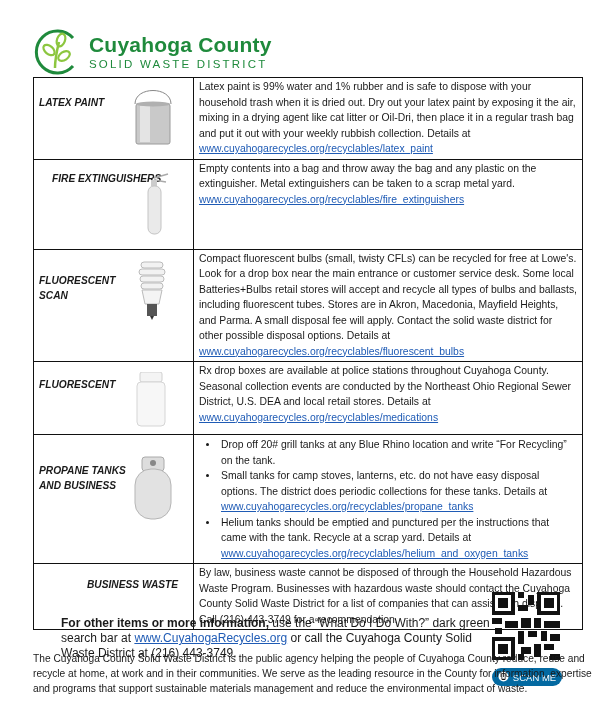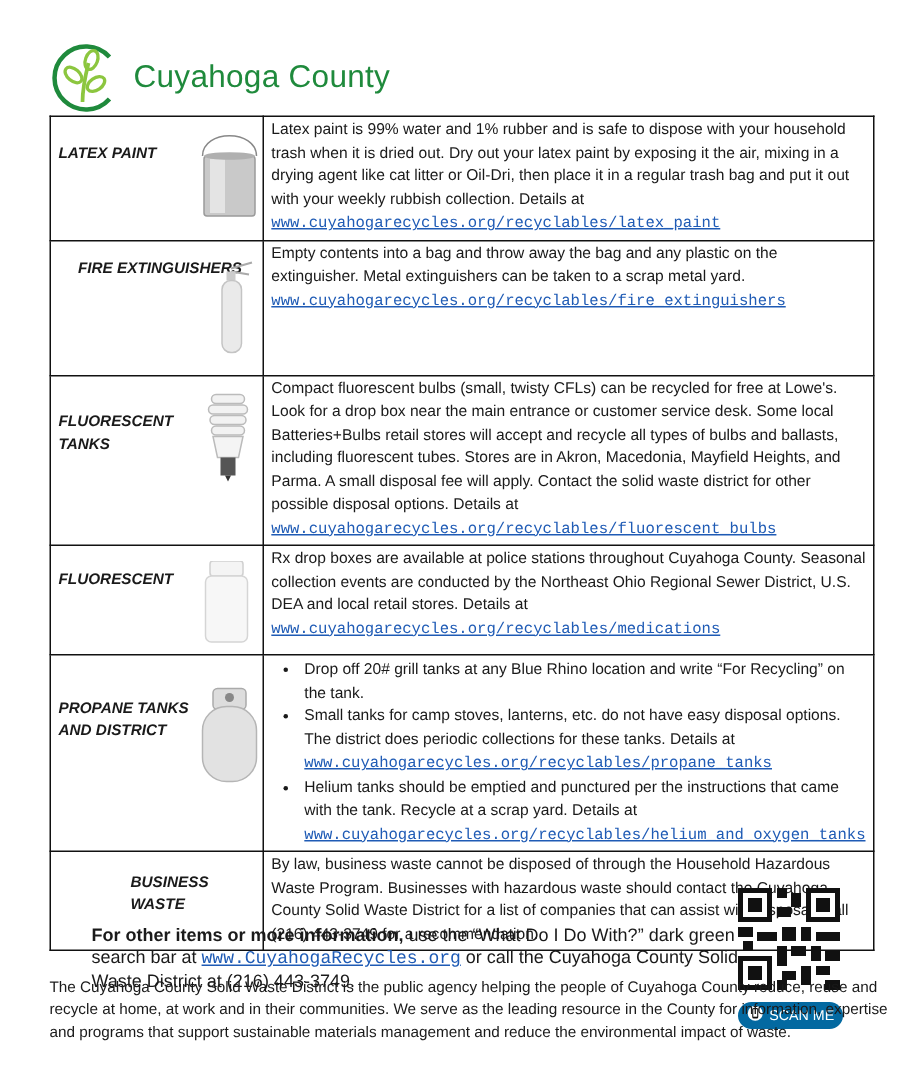--- a/index.html
+++ b/index.html
@@ -1,30 +1,30 @@
 <!DOCTYPE html>
 <html><head>
 <meta charset="utf-8">
 <style>
   html, body { margin: 0; padding: 0; background: #ffffff; }
   body { width: 605px; height: 728px; position: relative; overflow: hidden;
          font-family: "Liberation Sans", sans-serif; color: #1a1a1a; }
   .header { position: absolute; left: 33px; top: 28px; height: 48px; display: flex; align-items: center; }
   .logo-mark { width: 48px; height: 48px; position: relative; }
   .logo-text { margin-left: 8px; }
-  .logo-title { font-size: 21px; font-weight: normal; color: #1f8a3c; line-height: 22px; letter-spacing: 0.2px; }
+  .logo-title { font-size: 21px; font-weight: bold; color: #1f8a3c; line-height: 22px; letter-spacing: 0.2px; }
   .logo-sub { font-size: 11.5px; color: #1f8a3c; letter-spacing: 2.2px; line-height: 14px; margin-top: 1px; }
 
   table.items { position: absolute; left: 33px; top: 77px; width: 550px; border-collapse: collapse; }
   table.items td { border: 1.5px solid #111; vertical-align: top; padding: 0; }
   td.label-cell { width: 159px; position: relative; font-style: italic; }
   td.text-cell { padding: 1px 5px 2px 5px !important; font-size: 10.4px; line-height: 15.5px; }
   .item-label { position: absolute; left: 5px; font-size: 10.2px; font-weight: bold; line-height: 15px; }
   .item-img { position: absolute; }
-  a.link { color: #1f5bb5; text-decoration: underline; font-family: Liberation Mono, monospace; }
+  a.link { color: #1f5bb5; text-decoration: underline; }
   ul.bullets { margin: 0; padding-left: 20px; }
   ul.bullets li { margin: 0; padding-left: 2px; }
 
   .footer-info { position: absolute; left: 33px; top: 616px; width: 440px; font-size: 12px; line-height: 15px; padding-left: 28px; }
   .footer-info b { font-weight: bold; }
   .about { position: absolute; left: 33px; top: 651px; width: 565px; font-size: 10.2px; line-height: 15px; }
   .about-title { font-weight: bold; }
   .qr { position: absolute; left: 492px; top: 592px; width: 68px; height: 68px; }
   .scan-btn { position: absolute; left: 492px; top: 668px; width: 70px; height: 18px; border-radius: 9px;
               background: #0369a1; color: #fff; font-size: 9.5px; display: flex; align-items: center; justify-content: center; gap: 4px; }
@@ -37,20 +37,21 @@
     <svg width="48" height="48" viewBox="0 0 48 48">
       <path d="M40 10 A21 21 0 1 0 40 38" fill="none" stroke="#1f8a3c" stroke-width="3"></path>
       <path d="M22 40 C22 30 24 22 26 14" fill="none" stroke="#8cc63f" stroke-width="2.5"></path>
       <ellipse cx="28" cy="12" rx="4" ry="6.5" transform="rotate(20 28 12)" fill="none" stroke="#8cc63f" stroke-width="2.2"></ellipse>
       <ellipse cx="16" cy="22" rx="4" ry="6.5" transform="rotate(-50 16 22)" fill="none" stroke="#8cc63f" stroke-width="2.2"></ellipse>
       <ellipse cx="31" cy="28" rx="4" ry="6.5" transform="rotate(55 31 28)" fill="none" stroke="#8cc63f" stroke-width="2.2"></ellipse>
     </svg>
   </div>
   <div class="logo-text">
     <div class="logo-title">Cuyahoga County</div>
+    <div class="logo-sub">SOLID WASTE DISTRICT</div>
   </div>
 </div>
 
 <table class="items">
 
   <tbody>
       <tr style="height:73px;">
     <td class="label-cell">
       <span class="item-label" style="top:17px;">LATEX PAINT</span>
       <span class="item-img" style="left:98px; top:8px;">
@@ -82,21 +83,21 @@
     <td class="text-cell">
       <span>Empty contents into a bag and throw away the bag and any plastic on the extinguisher. Metal extinguishers can be taken to a scrap metal yard.</span><br>
       <a class="link">www.cuyahogarecycles.org/recyclables/fire_extinguishers</a>
     </td>
   </tr>
 
   <tr style="height:93px;">
     <td class="label-cell">
       <span class="item-label" style="top:23px;">
         <span>FLUORESCENT</span><br>
-        <span>TANKS</span>
+        <span>SCAN</span>
       </span>
       <span class="item-img" style="left:103px; top:8px;">
         <svg width="30" height="64" viewBox="0 0 30 64">
           <rect x="4" y="4" width="22" height="6" rx="3" fill="#f2f2f2" stroke="#bbb"></rect>
           <rect x="2" y="11" width="26" height="6" rx="3" fill="#f2f2f2" stroke="#bbb"></rect>
           <rect x="3" y="18" width="24" height="6" rx="3" fill="#f2f2f2" stroke="#bbb"></rect>
           <rect x="4" y="25" width="22" height="6" rx="3" fill="#f2f2f2" stroke="#bbb"></rect>
           <path d="M5 32 L25 32 L22 46 L8 46 Z" fill="#f4f4f4" stroke="#bbb"></path>
           <rect x="10" y="46" width="10" height="12" fill="#555"></rect>
           <path d="M13 58 L17 58 L15 62 Z" fill="#333"></path>
@@ -122,21 +123,21 @@
     <td class="text-cell">
       <span>Rx drop boxes are available at police stations throughout Cuyahoga County. Seasonal collection events are conducted by the Northeast Ohio Regional Sewer District, U.S. DEA and local retail stores. Details at</span><br>
       <a class="link">www.cuyahogarecycles.org/recyclables/medications</a>
     </td>
   </tr>
 
   <tr style="height:122px;">
     <td class="label-cell">
       <span class="item-label" style="top:28px;">
         <span>PROPANE TANKS</span><br>
-        <span>AND DISTRICT</span>
+        <span>AND BUSINESS</span>
       </span>
       <span class="item-img" style="left:98px; top:20px;">
         <svg width="42" height="66" viewBox="0 0 42 66">
           <rect x="10" y="2" width="22" height="14" rx="3" fill="#ddd" stroke="#aaa"></rect>
           <circle cx="21" cy="8" r="3" fill="#888"></circle>
           <rect x="3" y="14" width="36" height="50" rx="16" fill="#e2e2e2" stroke="#b5b5b5"></rect>
         </svg>
       </span>
     </td>
     <td class="text-cell" style="padding-top:2px !important;">

